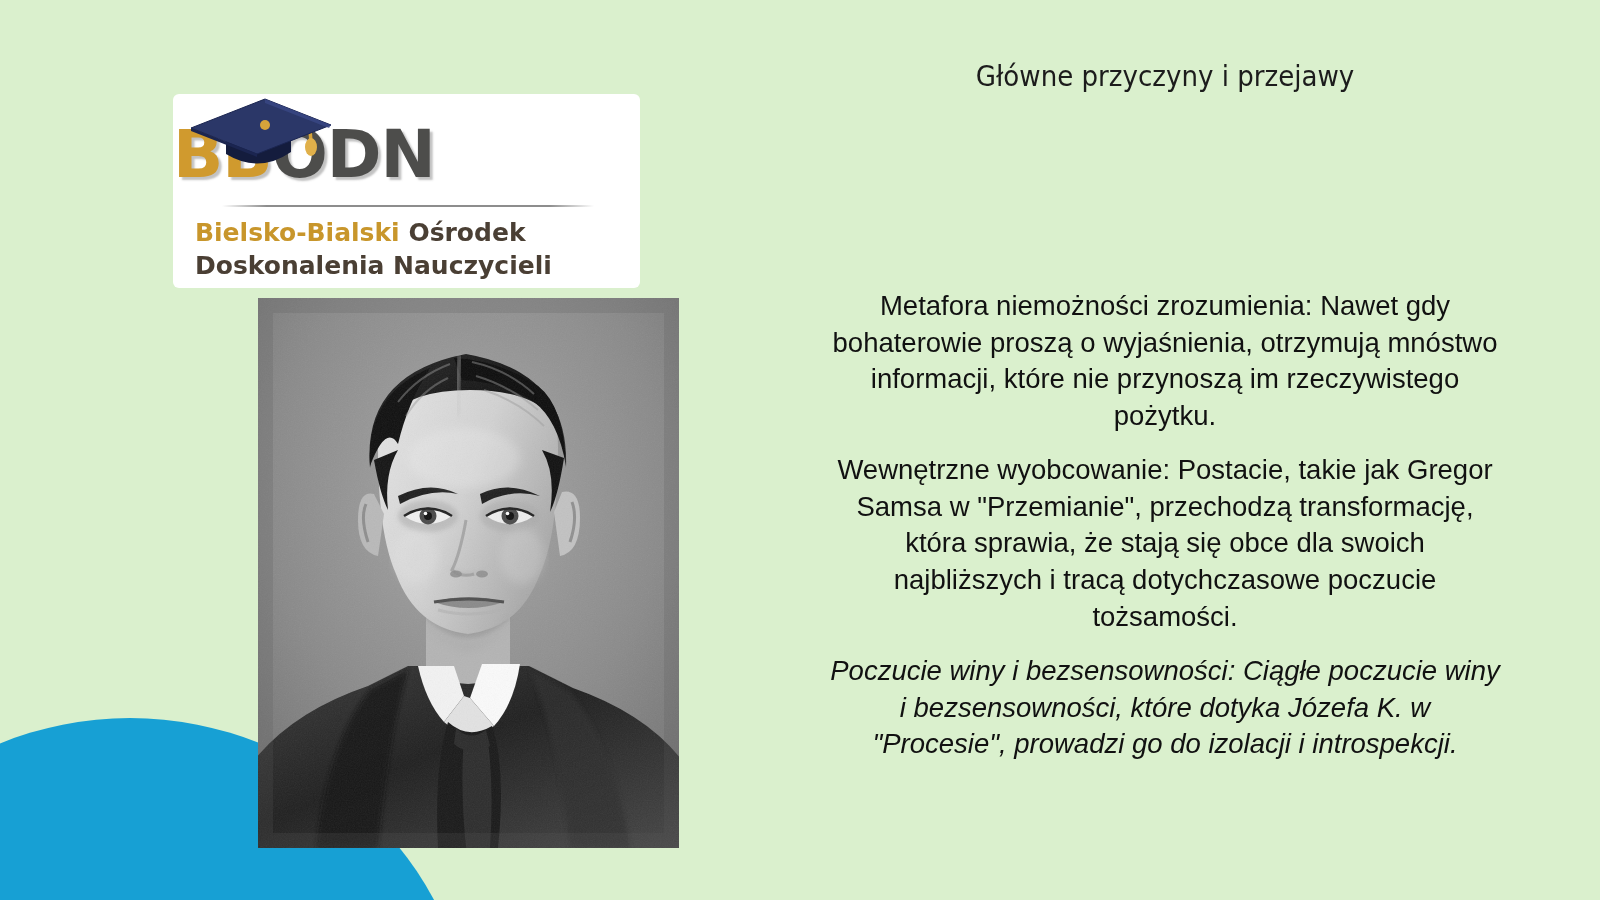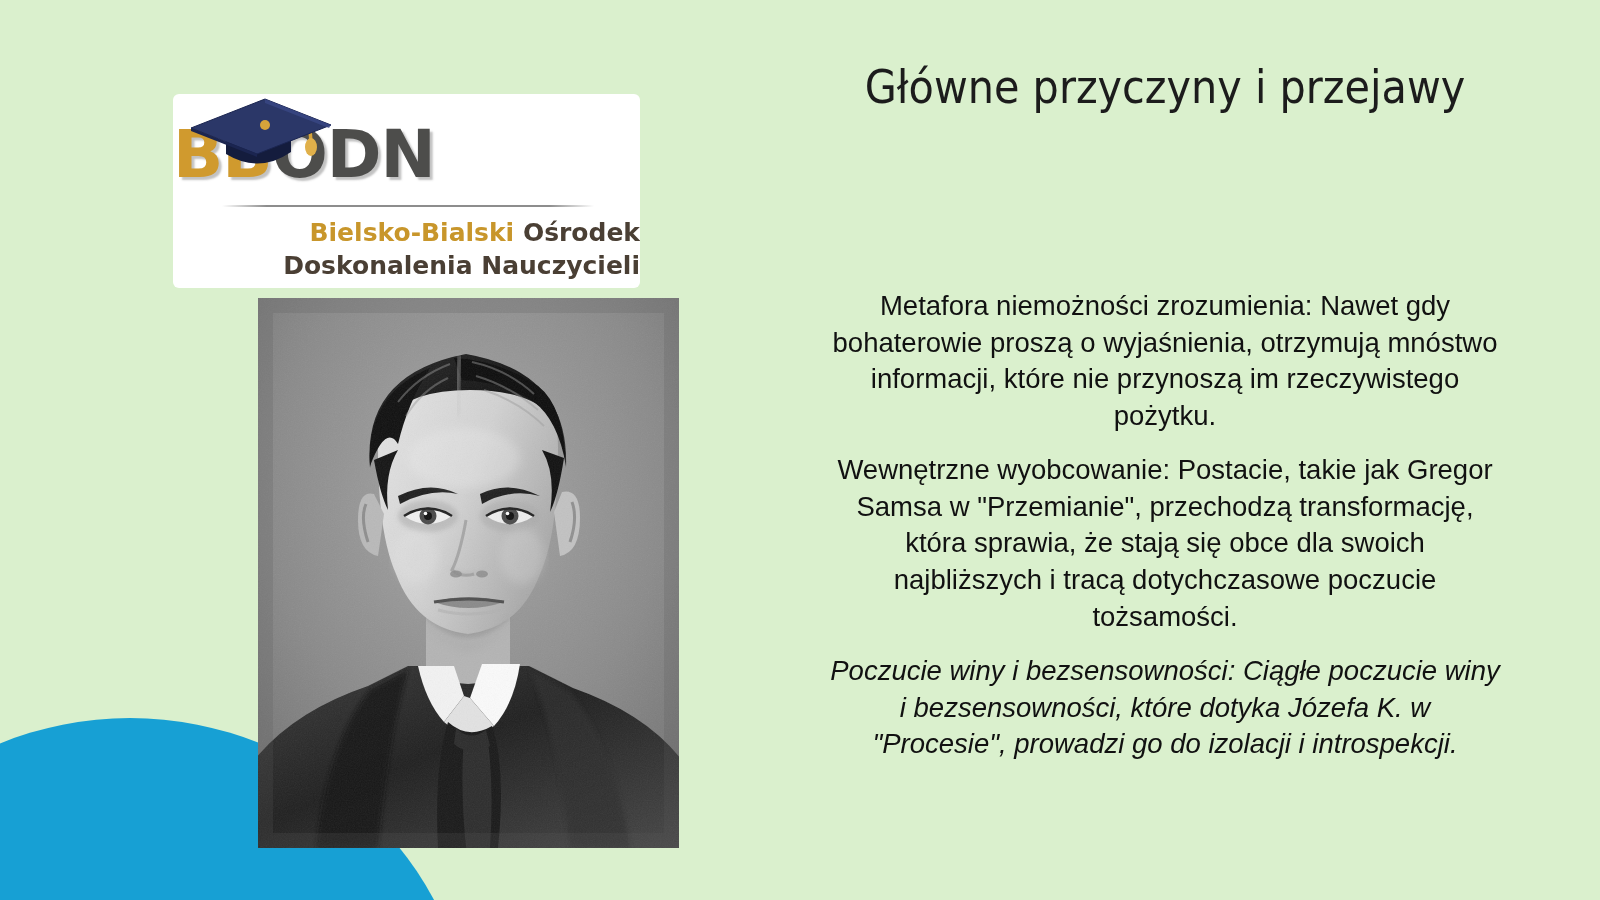--- a/index.html
+++ b/index.html
@@ -78,27 +78,28 @@
     width: 372px;
     height: 2px;
     background: linear-gradient(to right, #ffffff, #8d8d8d 12%, #8d8d8d 88%, #ffffff);
     z-index: 2;
   }
   .logo-sub {
     position: absolute;
     left: 0;
     top: 122px;
     width: 467px;
-    text-align: right;
+    text-align: left;
     font-family: "DejaVu Sans", sans-serif;
     font-weight: 700;
     font-size: 25px;
     line-height: 1.32;
     white-space: nowrap;
     z-index: 2;
+    padding-left: 22px;
   }
   .sub-gold { color: #c8962b; }
   .sub-dark { color: #4a3f34; }
 
   
   .portrait {
     position: absolute;
     left: 258px;
     top: 298px;
     width: 421px;
@@ -120,21 +121,21 @@
   }
   .slide-title {
     position: absolute;
     left: 0;
     top: 58px;
     width: 690px;
     text-align: center;
     font-family: "DejaVu Sans Condensed", "Liberation Sans Narrow", "Liberation Sans", sans-serif;
     font-stretch: condensed;
     font-weight: 400;
-    font-size: 46px;
+    font-size: 29px;
     line-height: 1.27;
     color: #1c1c1c;
   }
   .body-block {
     position: absolute;
     left: 10px;
     top: 272px;
     width: 670px;
     text-align: center;
     color: #111111;

